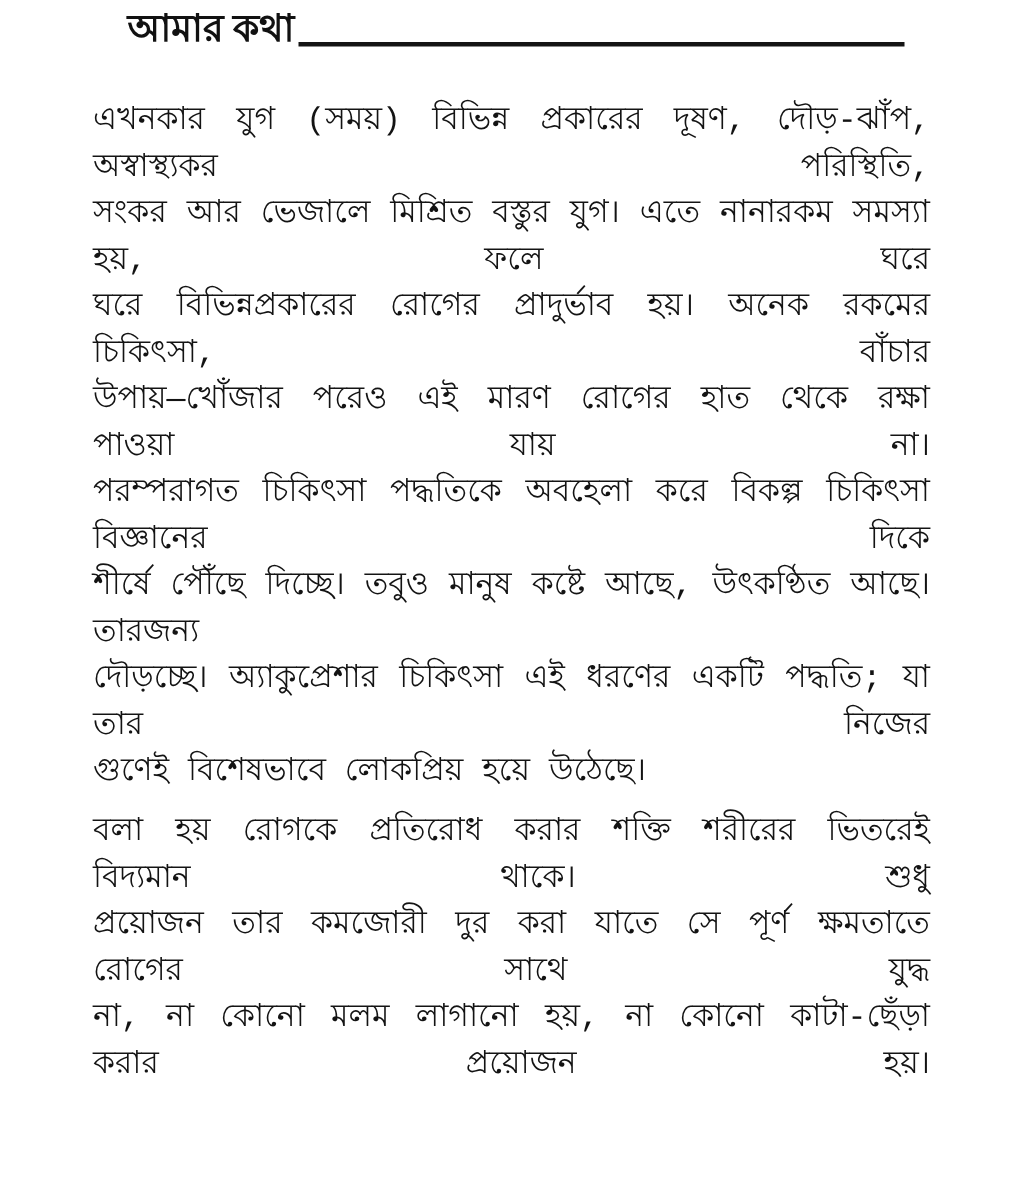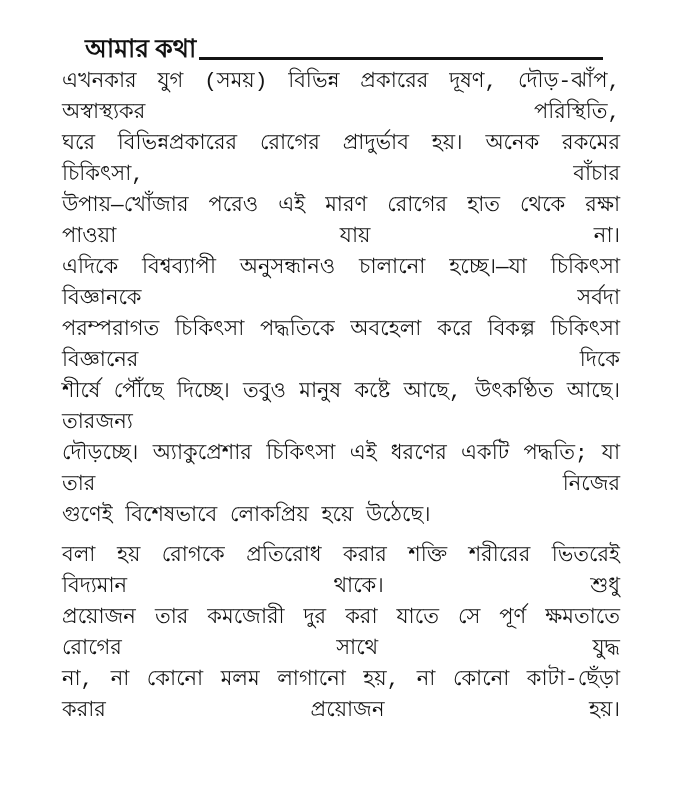--- a/index.html
+++ b/index.html
@@ -23,21 +23,20 @@
     right: 80px;
     display: flex;
     align-items: flex-end;
   }
   .header-title {
     font-size: 25px;
     font-weight: bold;
     line-height: 1.15;
     white-space: nowrap;
     color: #111111;
-    margin-top: 29px;
   }
   .header-rule {
     flex: 1 1 auto;
     height: 0;
     border-bottom: 3px solid #141414;
     margin-left: 3px;
     margin-bottom: 4px;
   }
   .content {
     position: absolute;
@@ -67,23 +66,23 @@
 
 <div class="page">
   <div class="header">
     <span class="header-title">আমার কথা</span>
     <span class="header-rule"></span>
   </div>
 
   <div class="content">
     <div class="para">
         <div class="line">এখনকার যুগ (সময়) বিভিন্ন প্রকারের দূষণ, দৌড়-ঝাঁপ, অস্বাস্থ্যকর পরিস্থিতি,</div>
+        <div class="line">সংকর আর ভেজালে মিশ্রিত বস্তুর যুগ। এতে নানারকম সমস্যা হয়, ফলে ঘরে</div>
         <div class="line">ঘরে বিভিন্নপ্রকারের রোগের প্রাদুর্ভাব হয়। অনেক রকমের চিকিৎসা, বাঁচার</div>
         <div class="line">উপায়—খোঁজার পরেও এই মারণ রোগের হাত থেকে রক্ষা পাওয়া যায় না।</div>
-        <div class="line">এদিকে বিশ্বব্যাপী অনুসন্ধানও চালানো হচ্ছে।—যা চিকিৎসা বিজ্ঞানকে সর্বদা</div>
         <div class="line">পরম্পরাগত চিকিৎসা পদ্ধতিকে অবহেলা করে বিকল্প চিকিৎসা বিজ্ঞানের দিকে</div>
         <div class="line">শীর্ষে পৌঁছে দিচ্ছে। তবুও মানুষ কষ্টে আছে, উৎকণ্ঠিত আছে। তারজন্য</div>
         <div class="line">দৌড়চ্ছে। অ্যাকুপ্রেশার চিকিৎসা এই ধরণের একটি পদ্ধতি; যা তার নিজের</div>
         <div class="line last">গুণেই বিশেষভাবে লোকপ্রিয় হয়ে উঠেছে।</div>
       </div>
     <div class="para">
         <div class="line">বলা হয় রোগকে প্রতিরোধ করার শক্তি শরীরের ভিতরেই বিদ্যমান থাকে। শুধু</div>
         <div class="line">প্রয়োজন তার কমজোরী দুর করা যাতে সে পূর্ণ ক্ষমতাতে রোগের সাথে যুদ্ধ</div>
         <div class="line">না, না কোনো মলম লাগানো হয়, না কোনো কাটা-ছেঁড়া করার প্রয়োজন হয়।</div>
       </div>

